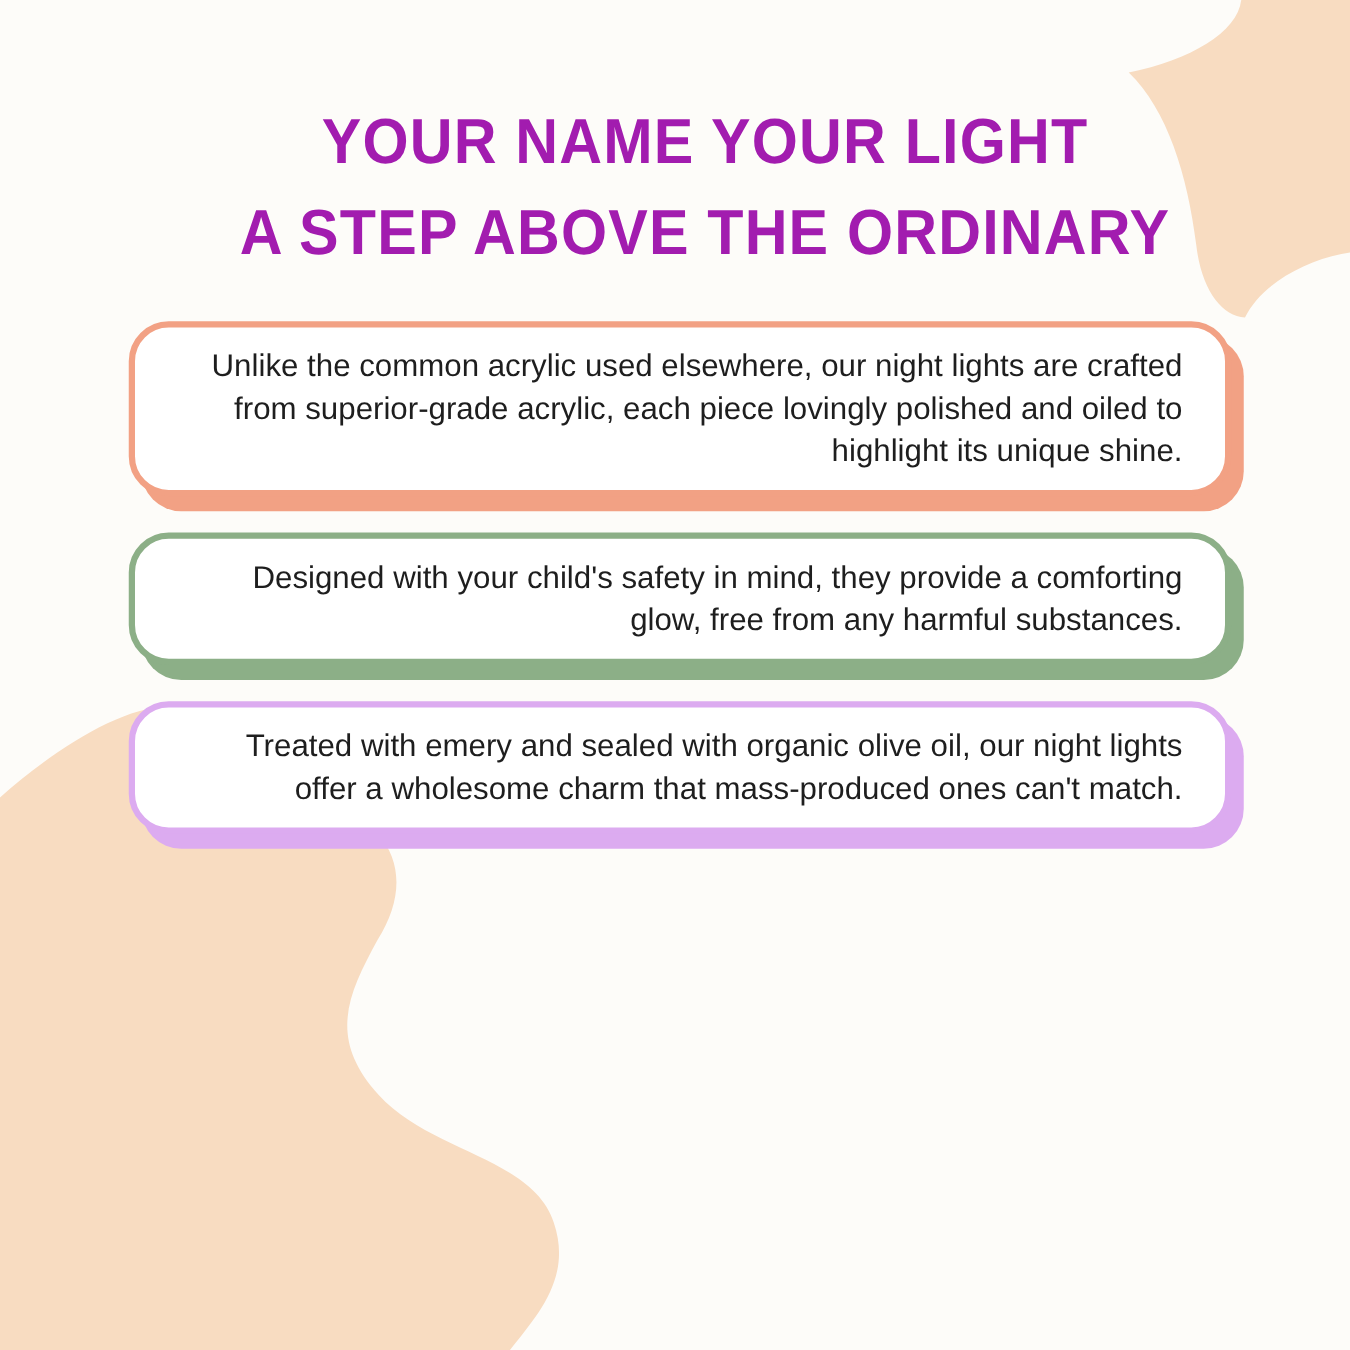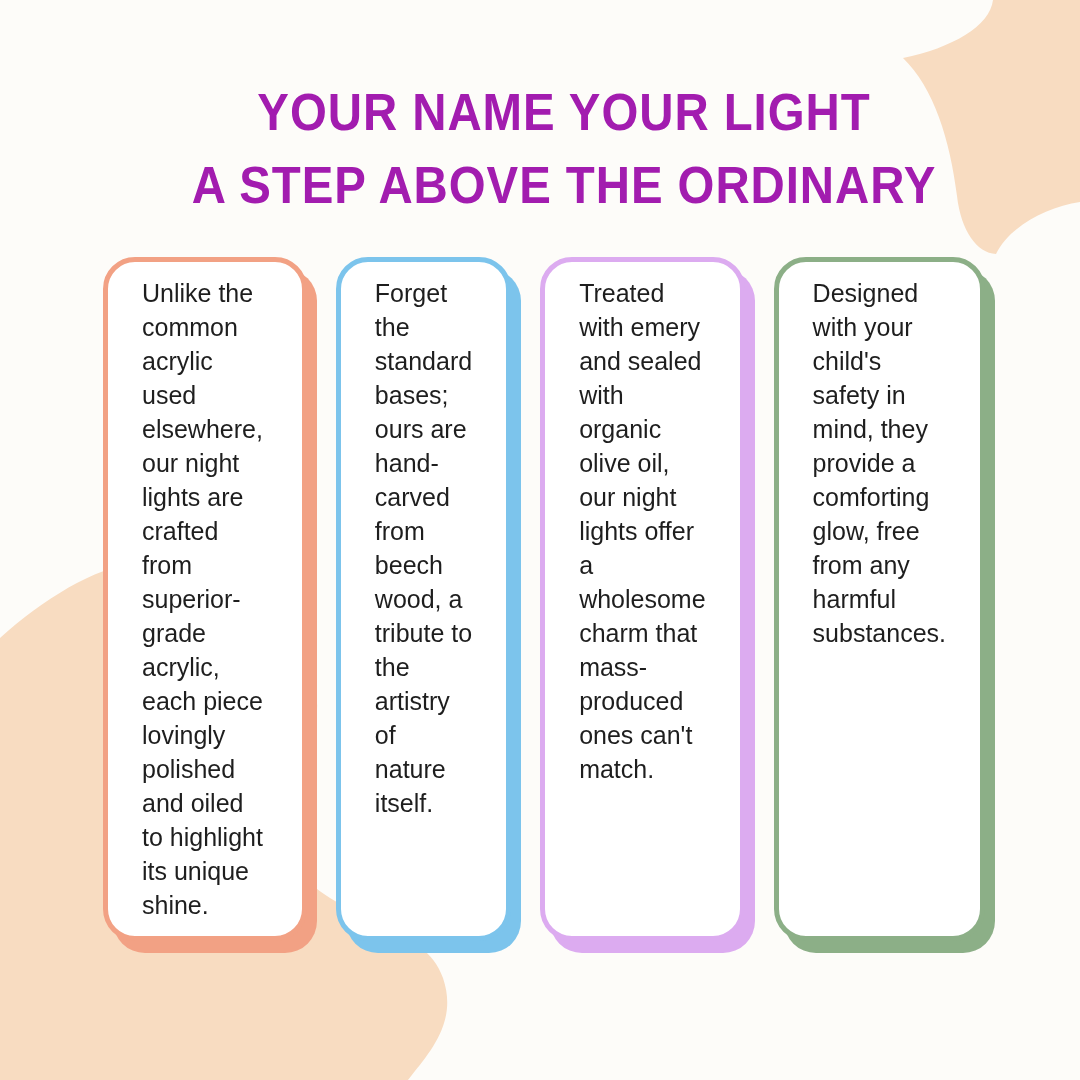--- a/index.html
+++ b/index.html
@@ -23,21 +23,21 @@
     font-size:51px;
     line-height:73px;
     letter-spacing:1px;
     transform:scaleX(.93);
     transform-origin:center;
     white-space:nowrap;
   }
 
   .cards{
     position:absolute;left:103px;top:257px;width:882px;
-    display:flex;flex-direction:row;gap:29px;
+    display:flex;flex-direction:column;gap:29px;text-align:right;
   }
   .card{
     box-sizing:border-box;
     background:#FFFFFF;
     border:5px solid var(--c);
     border-radius:32px;
     box-shadow:10px 12px 0 0 var(--c);
     padding:14px 34px;
     position:relative;
   }
@@ -72,24 +72,21 @@
 
   <header class="title" style="color: #a21caf; margin-left: 24px;">
     <div class="title-line">YOUR NAME YOUR LIGHT</div>
     <div class="title-line">A STEP ABOVE THE ORDINARY</div>
   </header>
 
   <main class="cards" id="cards">
       <div class="card" style="--c: #F2A184;">
         <p style="color: rgb(30, 30, 30);">Unlike the common acrylic used elsewhere, our night lights are crafted from superior-grade acrylic, each piece lovingly polished and oiled to highlight its unique shine.</p>
       </div>
-      <div class="card" style="--c: #7CC4EC;">
-        <p style="color: rgb(30, 30, 30);">Forget the standard bases; ours are hand-carved from beech wood, a tribute to the artistry of nature itself.</p>
+      <div class="card" style="--c: #8CAF87;">
+        <p style="color: rgb(30, 30, 30);">Designed with your child's safety in mind, they provide a comforting glow, free from any harmful substances.</p>
       </div>
       <div class="card" style="--c: #DCABF0;">
         <p style="color: rgb(30, 30, 30);">Treated with emery and sealed with organic olive oil, our night lights offer a wholesome charm that mass-produced ones can't match.</p>
-      </div>
-      <div class="card" style="--c: #8CAF87;">
-        <p style="color: rgb(30, 30, 30);">Designed with your child's safety in mind, they provide a comforting glow, free from any harmful substances.</p>
       </div>
     </main>
 
 </div>
 
 </body></html>

